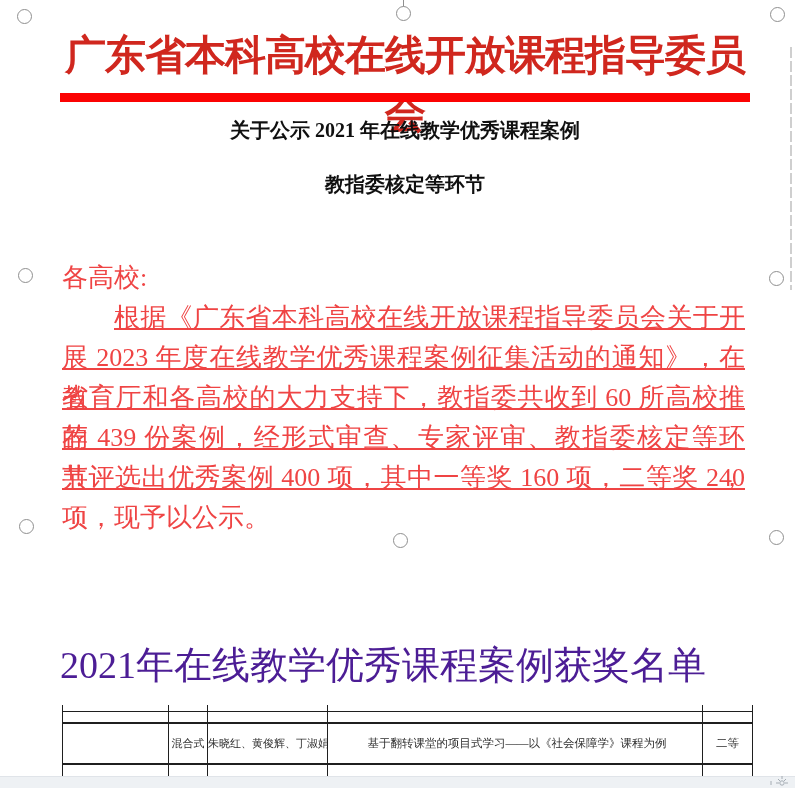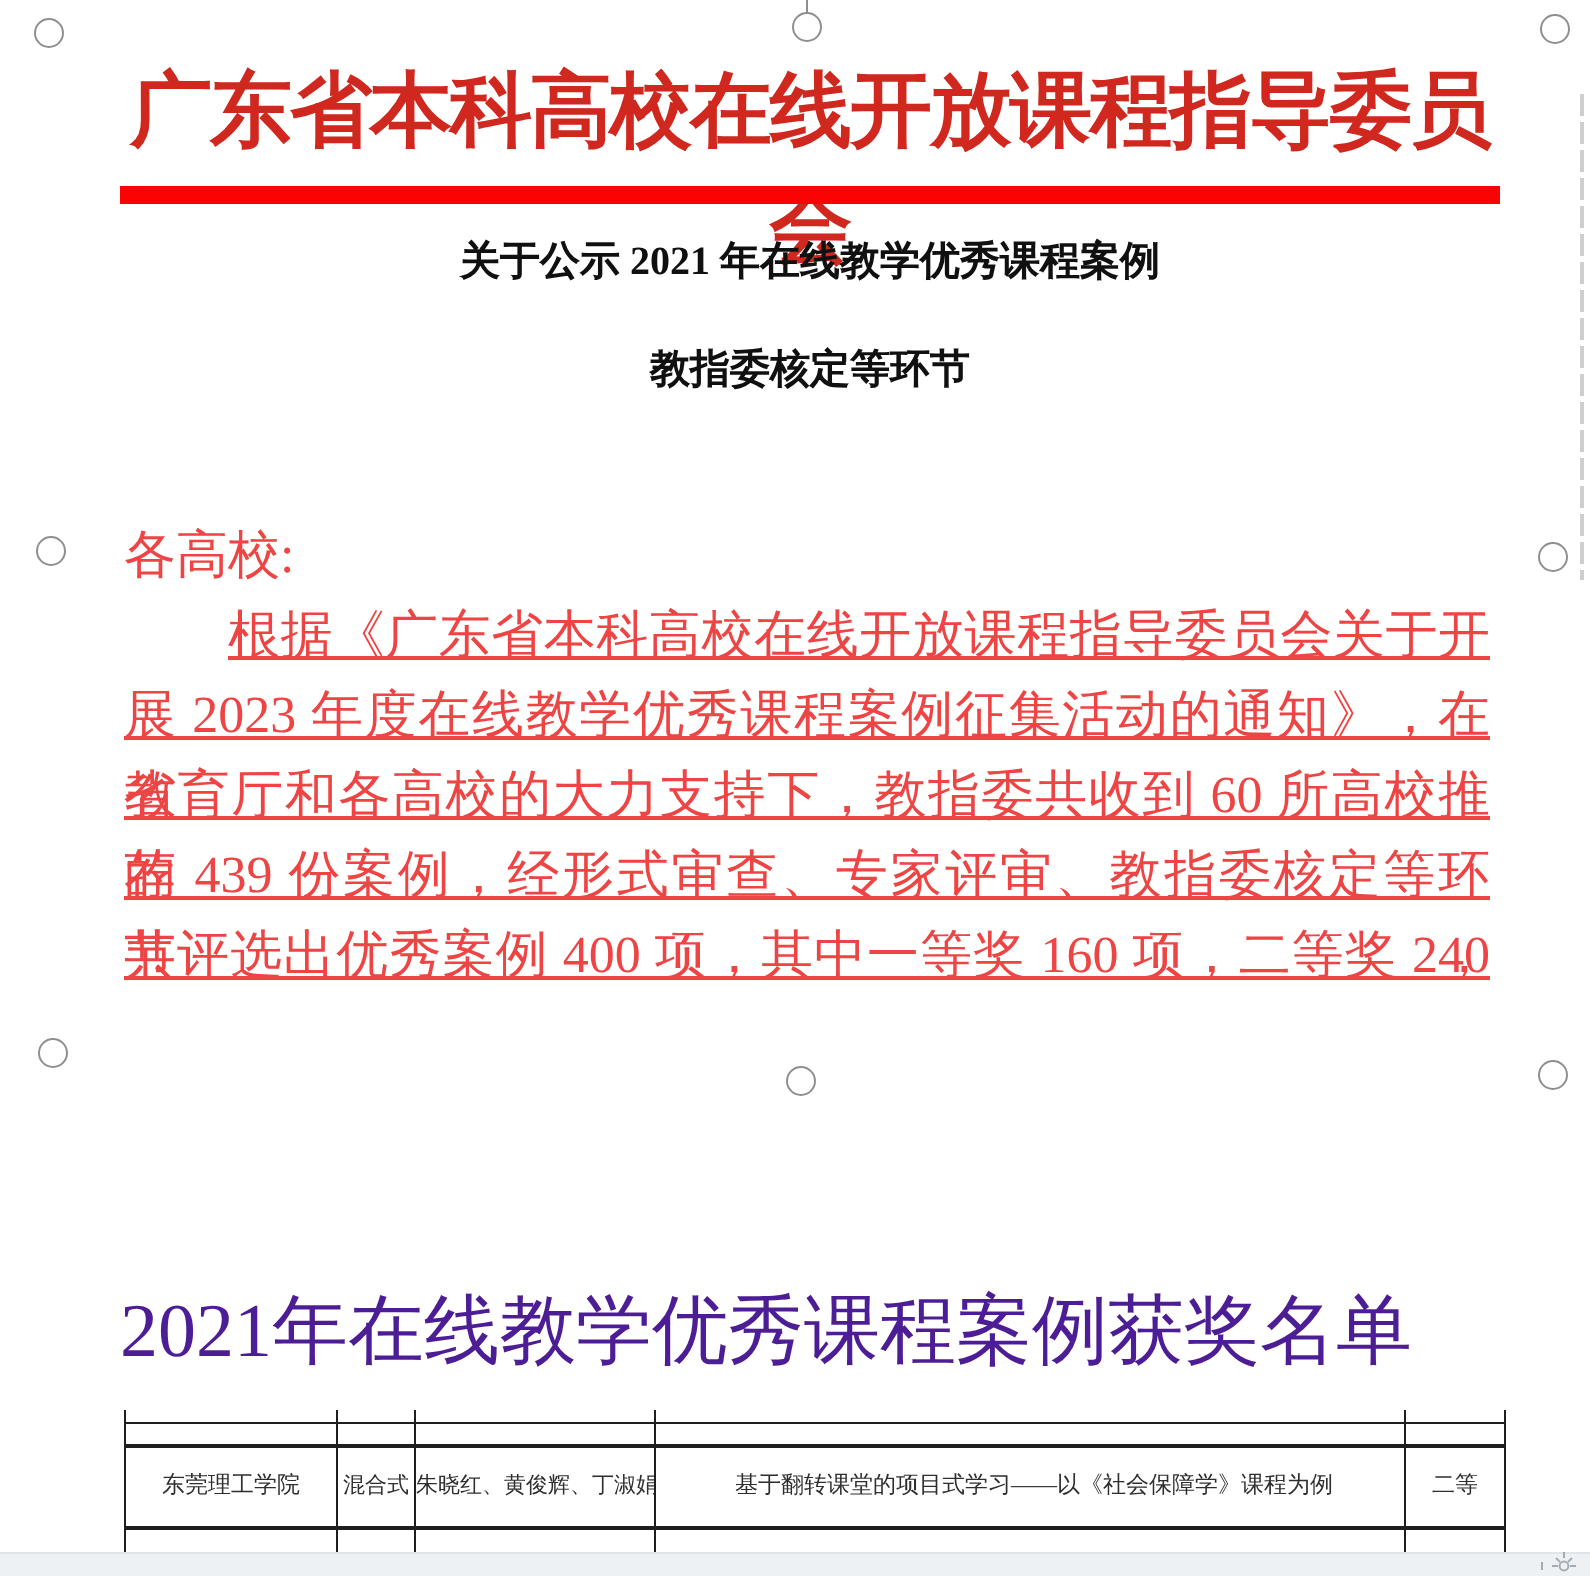--- a/index.html
+++ b/index.html
@@ -76,36 +76,36 @@
   <div class="abs doc-title l1">关于公示 2021 年在线教学优秀课程案例</div>
   <div class="abs doc-title l2">教指委核定等环节</div>
 
   <div class="abs body-block">
     <div class="bline">各高校:</div>
     <div class="bline just indent">根据《广东省本科高校在线开放课程指导委员会关于开</div>
     <div class="bline just">展 2023 年度在线教学优秀课程案例征集活动的通知》，在省</div>
     <div class="bline just">教育厅和各高校的大力支持下，教指委共收到 60 所高校推荐</div>
     <div class="bline just">的 439 份案例，经形式审查、专家评审、教指委核定等环节，</div>
     <div class="bline just">共评选出优秀案例 400 项，其中一等奖 160 项，二等奖 240</div>
+    <div class="bline">项，现予以公示。</div>
   </div>
 
   <div class="abs list-title">2021年在线教学优秀课程案例获奖名单</div>
 
   <div class="abs tbl">
     <div class="vline" style="left:0;"></div>
     <div class="vline" style="left:106px;"></div>
     <div class="vline" style="left:145px;"></div>
     <div class="vline" style="left:265px;"></div>
     <div class="vline" style="left:640px;"></div>
     <div class="vline" style="left:690px;"></div>
     <div class="hline" style="top:6px;  height:1px;"></div>
     <div class="hline" style="top:17px; height:2px;"></div>
     <div class="hline" style="top:58px; height:2px;"></div>
 
-    <div class="cell" style="left:1px;   width:105px;">东莞理工学院</div>
     <div class="cell" style="left:107px; width:38px; font-size:11px;">混合式</div>
     <div class="cell" style="left:146px; width:119px; font-size:11px;">朱晓红、黄俊辉、丁淑娟</div>
     <div class="cell left" style="left:266px; width:374px;">基于翻转课堂的项目式学习——以《社会保障学》课程为例</div>
     <div class="cell" style="left:641px; width:49px;">二等</div>
   </div>
 
   <div class="scroll-track"></div>
 
   <div class="bottom-band"></div>
   <svg class="mini-glyph" viewBox="0 0 24 14">

